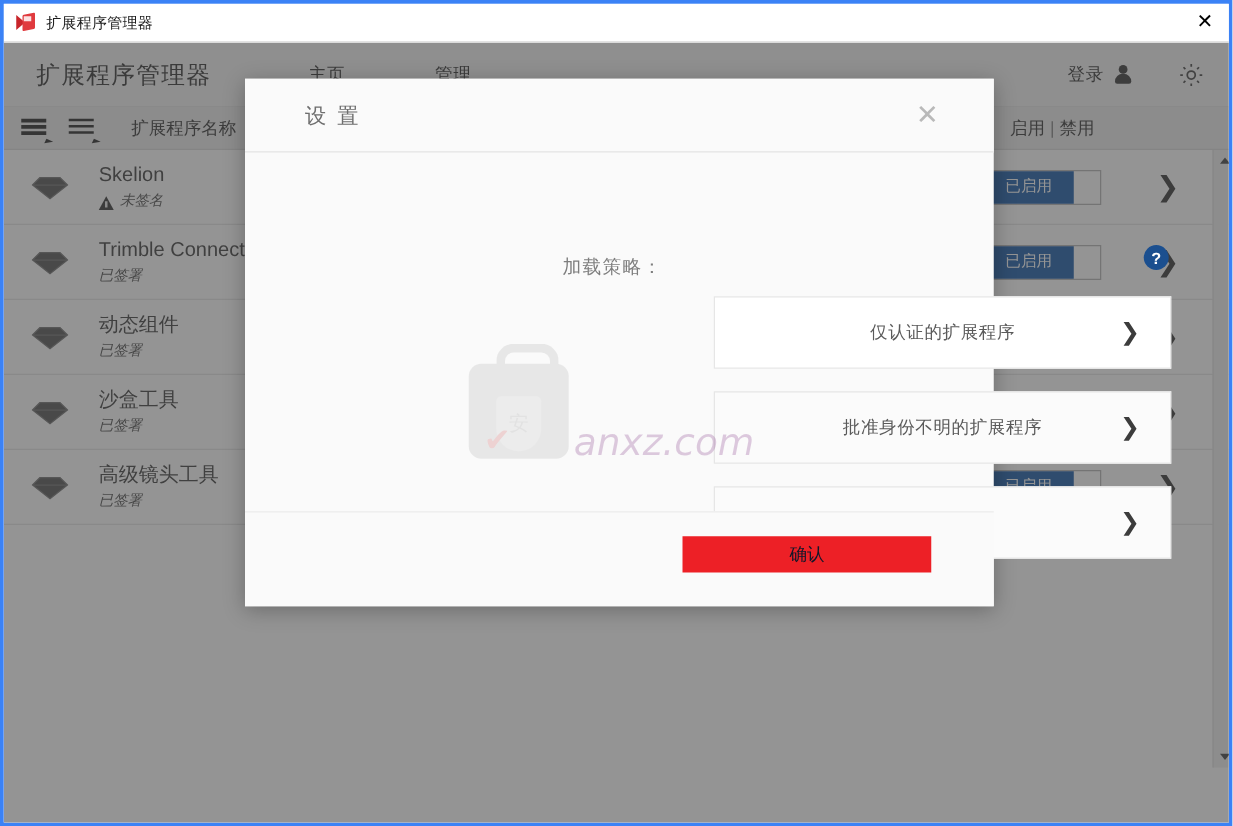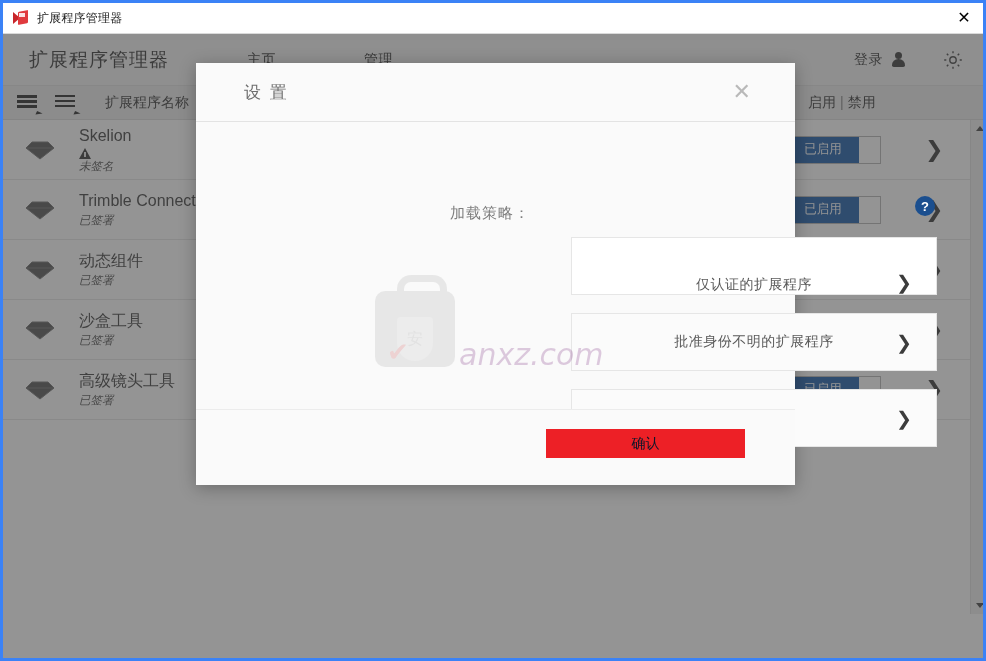--- a/index.html
+++ b/index.html
@@ -84,21 +84,21 @@
     width: 984px; height: 52px;
     background: #f4f4f4;
     border-bottom: 1px solid #e2e2e2;
     display: flex; align-items: center;
   }
   .em-brand {
     margin-left: 26px;
     font-size: 19px; color: #3b3b3b;
     letter-spacing: 1px;
   }
-  .em-nav { display: flex; margin-left: 78px; align-items: center; height: 52px; gap: 16px;}
+  .em-nav { display: flex; margin-left: 78px; align-items: center; height: 52px;}
   .em-nav .navitem {
     font-size: 14px; color: #3b3b3b;
     margin-right: 72px;
     position: relative;
     height: 52px; display: flex; align-items: center;
     cursor: pointer;
     letter-spacing: .5px;
   }
   .em-nav .navitem.active::after {
     content: "";
@@ -175,21 +175,21 @@
     border-bottom: 1px solid #e6e6e6;
     display: flex; align-items: center;
   }
   .gem {
     margin-left: 22px; width: 30px; height: 22px; flex: none;
   }
   .rowtext { margin-left: 24px; }
   .rowtitle { font-size: 16px; color: #464646; line-height: 19px; }
   .rowsub {
     font-size: 11.5px; color: #565656; font-style: italic;
-    display: flex; align-items: flex-start; margin-top: 3px; flex-direction: column;
+    display: flex; align-items: flex-end; margin-top: 3px;
   }
   .warn-tri {
     width: 0; height: 0; margin-right: 5px;
     border-left: 6px solid transparent;
     border-right: 6px solid transparent;
     border-bottom: 11px solid #3d3d3d;
     position: relative;
   }
   .warn-tri::after {
     content: ""; position: absolute; left: -1px; top: 4px;
@@ -293,21 +293,21 @@
     cursor: pointer;
   }
   .opt {
     position: absolute; left: 375px;
     width: 366px; height: 58px;
     background: #ffffff;
     border: 1px solid #e6e6e6;
     display: flex; align-items: center; justify-content: center;
     cursor: pointer;
   }
-  .opt.o1 { top: 115px; align-items: flex-end; }
+  .opt.o1 { top: 115px; }
   .opt.o2 { top: 191px; background: #fbfbfb; }
   .opt.o3 { top: 267px; background: #fbfbfb; }
   .opt-label { font-size: 14px; color: #5a5a5a; letter-spacing: .5px; }
   .opt .opt-chev {
     position: absolute; right: 24px;
     font-size: 19px; color: #3c3c3c; font-weight: bold;
   }
   .modal-foot {
     height: 76px;
     border-top: 1px solid #ececec;

